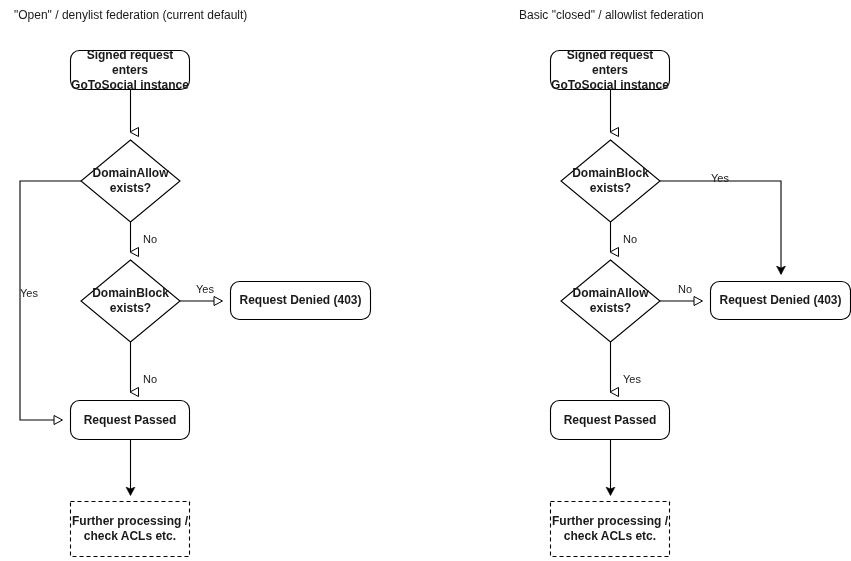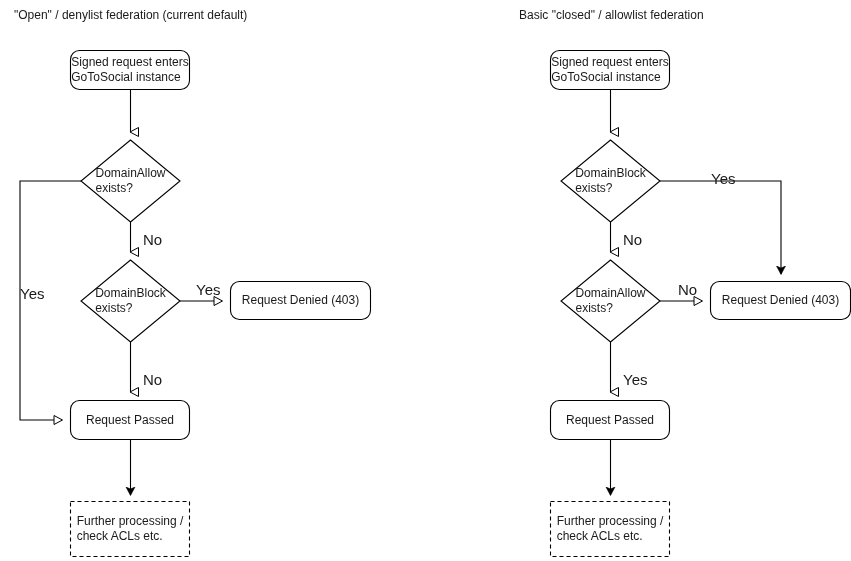--- a/index.html
+++ b/index.html
@@ -34,29 +34,31 @@
     white-space: nowrap;
   }
   #title-left  { left: 14px;  top: 8px; }
   #title-right { left: 519px; top: 8px; }
 
   .node-label {
     position: absolute;
     font-size: 12px;
     line-height: 15px;
     color: #1a1a1a;
+    text-align: center;
     display: flex;
     align-items: center;
     justify-content: center;
     white-space: pre-line;
     pointer-events: none;
+    font-weight: bold;
   }
   .edge-label {
     position: absolute;
-    font-size: 15px;
+    font-size: 11px;
     line-height: 13px;
     color: #1a1a1a;
     white-space: nowrap;
   }
 </style>
 </head>
 <body>
 
 <div id="diagram-root">
 

